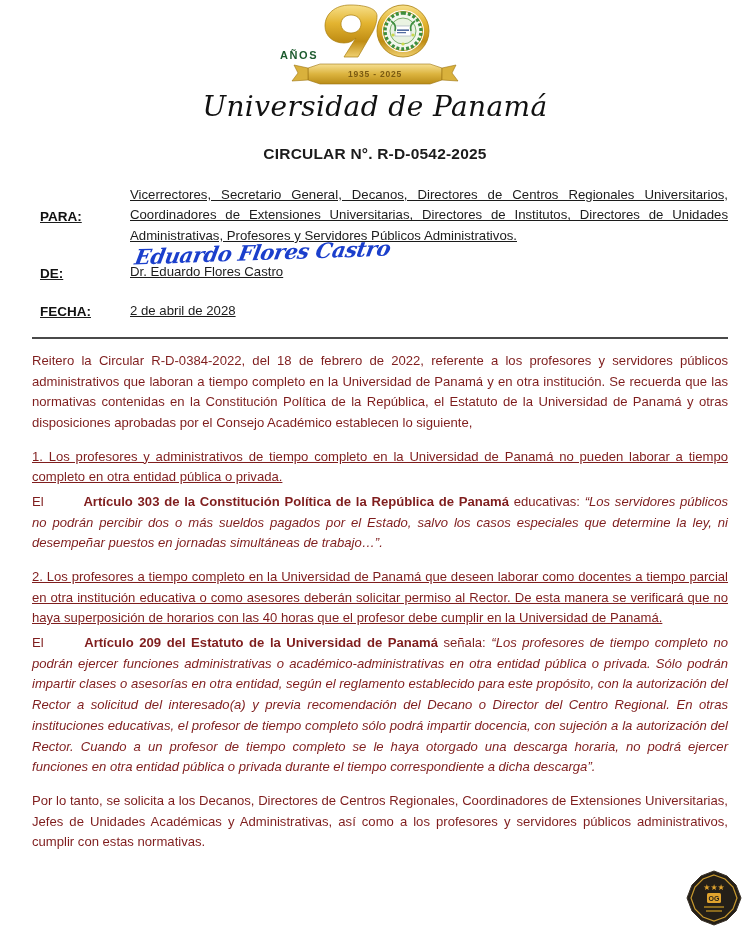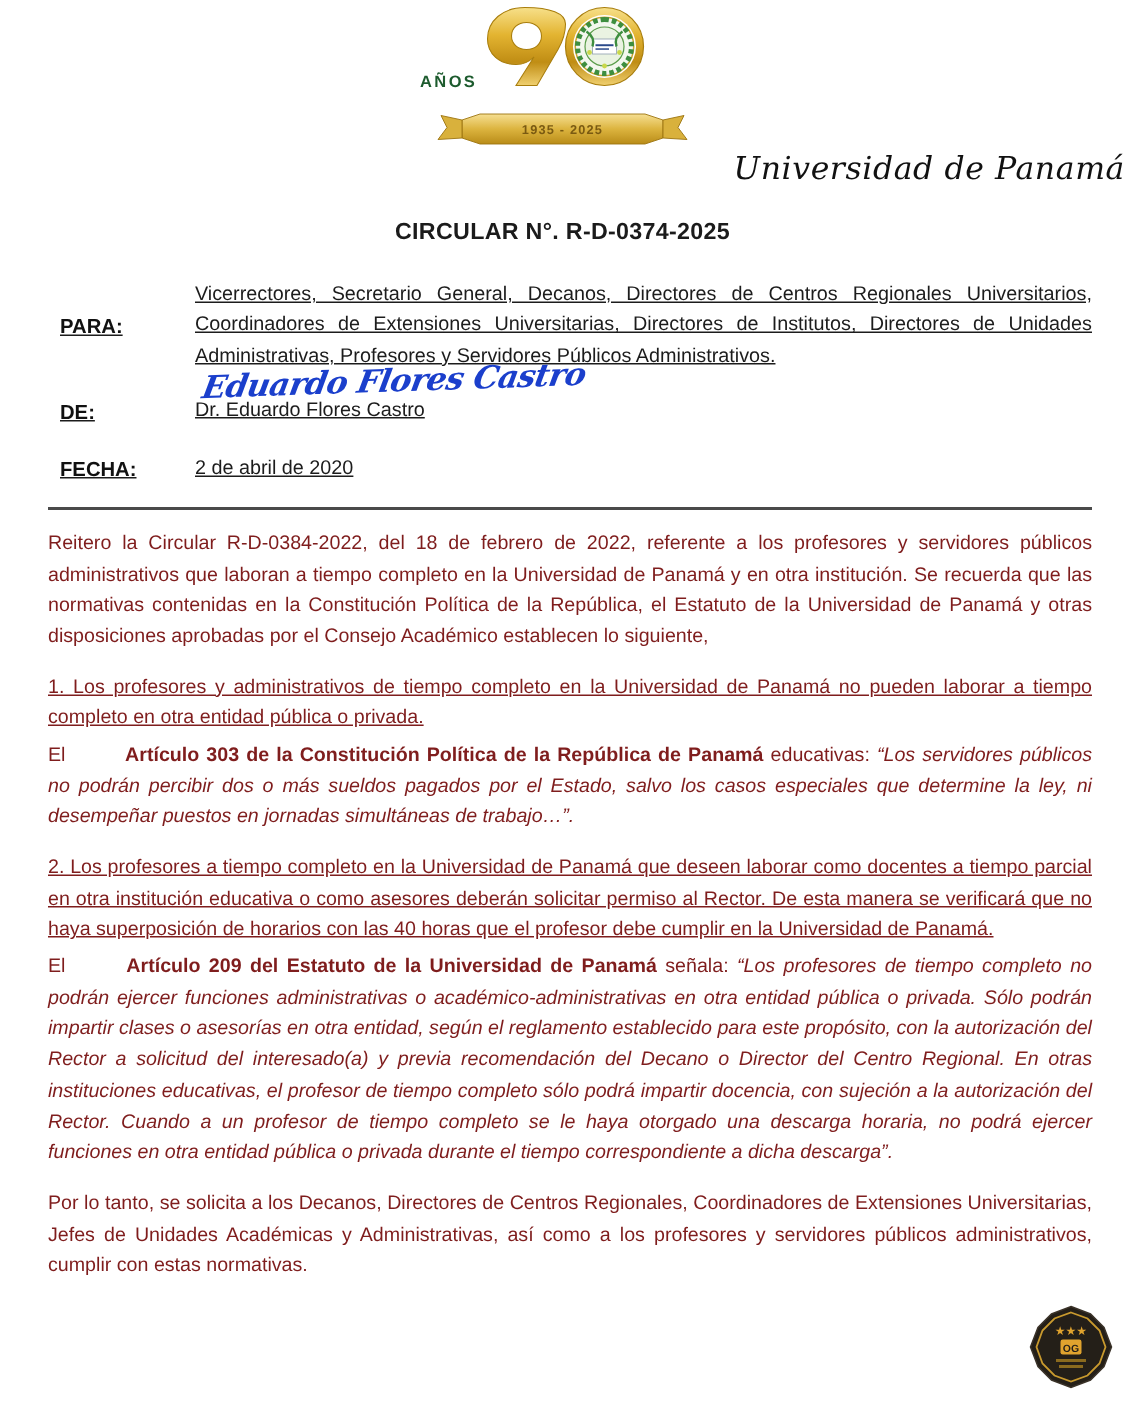--- a/index.html
+++ b/index.html
@@ -42,44 +42,42 @@
     text-align: left;
     font-family: "Liberation Sans", sans-serif;
     font-weight: bold;
     font-size: 11px;
     letter-spacing: 1.6px;
     color: #1d5b2e;
   }
   .ribbon-wrap {
     position: absolute;
     left: 0;
-    top: 72px;
+    top: 60px;
     width: 190px;
     height: 26px;
   }
   .ribbon-years {
     position: absolute;
     left: 0; top: 7px;
     width: 190px;
     text-align: center;
     font-family: "Liberation Sans", sans-serif;
     font-weight: bold;
     font-size: 8.5px;
     letter-spacing: 0.8px;
     color: #7a5a12;
   }
 
   .univ-name {
     font-family: "DejaVu Serif", serif;
     font-style: italic;
-    font-size: 21px;
+    font-size: 28px;
     color: #111111;
-    margin-top: 10px;
     letter-spacing: 0.4px;
-    text-align: right;
   }
   .rectoria {
     font-family: "DejaVu Serif", serif;
     font-style: italic;
     font-size: 19px;
     color: #111111;
     margin-top: 5px;
     letter-spacing: 0.4px;
   }
   .circular-no {
@@ -222,42 +220,42 @@
       <svg viewBox="0 0 190 26" width="190" height="26">
         <path d="M28 6 L40 2 L150 2 L162 6 L162 18 L150 22 L40 22 L28 18 Z" fill="url(#ribg)" stroke="#9C7410" stroke-width="0.6"></path>
         <path d="M28 6 L14 3 L18 11 L12 19 L28 18 Z" fill="#D9B13C" stroke="#9C7410" stroke-width="0.6"></path>
         <path d="M162 6 L176 3 L172 11 L178 19 L162 18 Z" fill="#D9B13C" stroke="#9C7410" stroke-width="0.6"></path>
       </svg>
       <div class="ribbon-years">1935 - 2025</div>
     </div>
   </div>
 
   <div class="univ-name">Universidad de Panamá</div>
-  <div class="circular-no">CIRCULAR N°. R-D-0374-2025</div>
+  <div class="circular-no">CIRCULAR N°. R-D-0542-2025</div>
 </div>
 
 <div class="fields">
 
   <div class="field-row">
     <div class="field-label">PARA:</div>
     <div class="field-value">Vicerrectores, Secretario General, Decanos, Directores de Centros Regionales Universitarios, Coordinadores de Extensiones Universitarias, Directores de Institutos, Directores de Unidades Administrativas, Profesores y Servidores Públicos Administrativos.</div>
   </div>
 
   <div class="field-row de">
     <div class="signature">Eduardo Flores Castro</div>
     <div class="field-label">DE:</div>
     <div class="field-value">
       <span class="subline">Dr. Eduardo Flores Castro</span>
     </div>
   </div>
 
 
   <div class="field-row">
     <div class="field-label">FECHA:</div>
-    <div class="field-value">2 de abril de 2020</div>
+    <div class="field-value">2 de abril de 2028</div>
   </div>
 </div>
 
 <div class="divider"></div>
 
 <div class="body-text">
 
   <p class="para">Reitero la Circular R-D-0384-2022, del 18 de febrero de 2022, referente a los profesores y servidores públicos administrativos que laboran a tiempo completo en la Universidad de Panamá y en otra institución. Se recuerda que las normativas contenidas en la Constitución Política de la República, el Estatuto de la Universidad de Panamá y otras disposiciones aprobadas por el Consejo Académico establecen lo siguiente,</p>
 
   <p class="para tight">1.  Los profesores y administrativos de tiempo completo en la Universidad de Panamá no pueden laborar a tiempo completo en otra entidad pública o privada.</p>

